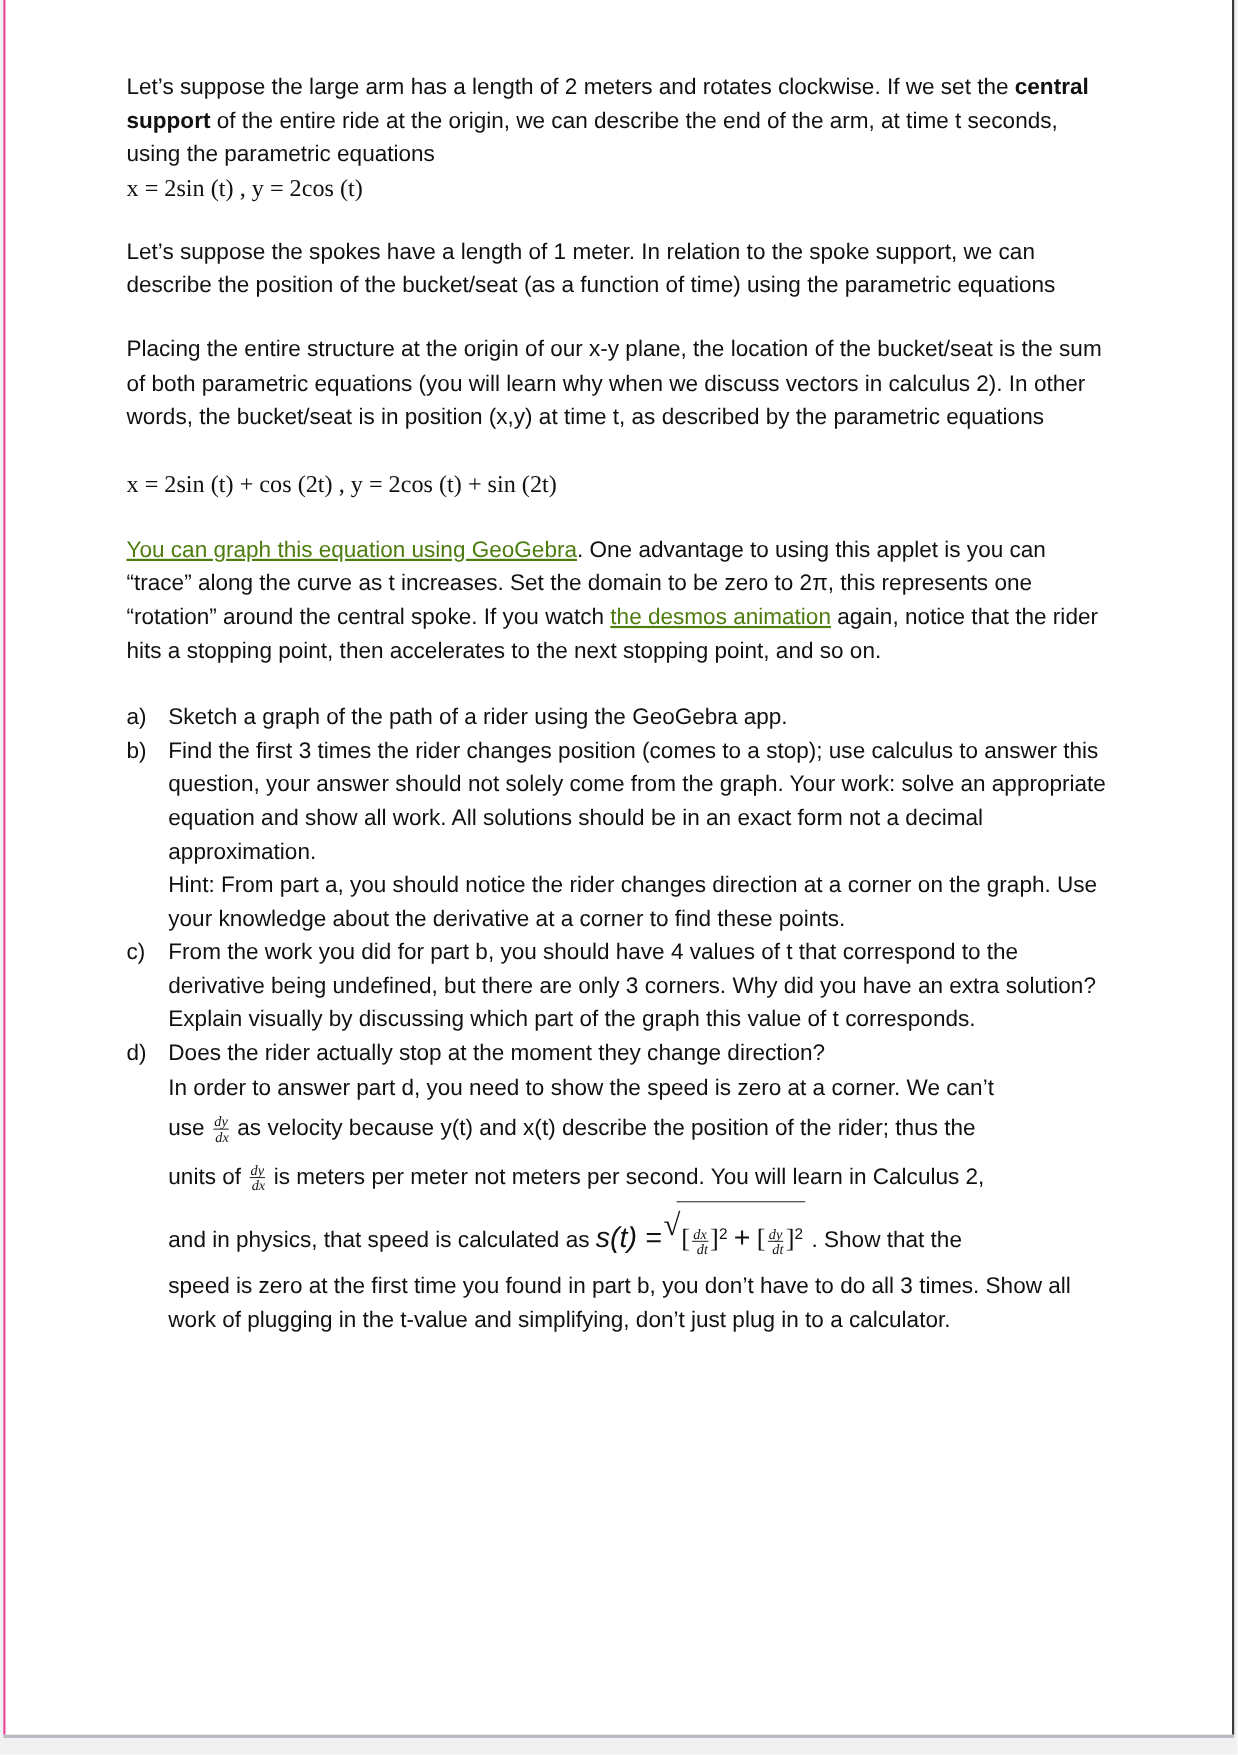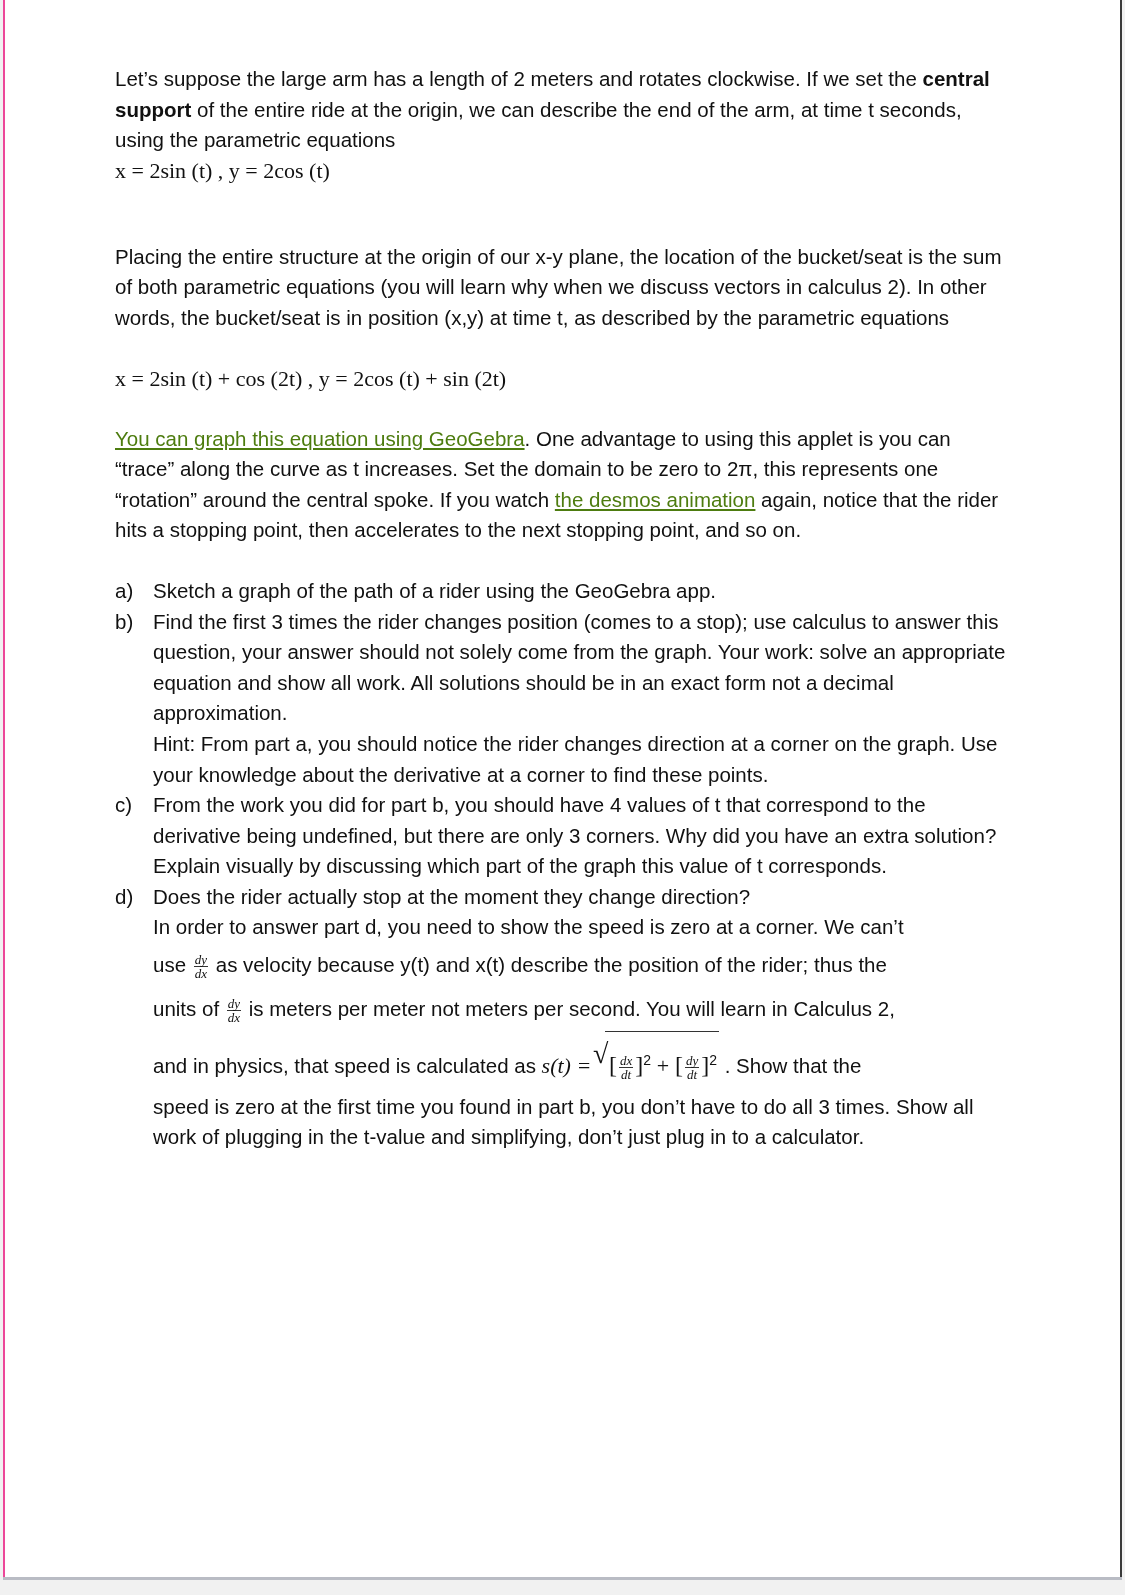--- a/index.html
+++ b/index.html
@@ -22,44 +22,45 @@
     font-family:"Liberation Serif", "DejaVu Serif", serif; font-size:22px; text-align:left;
     line-height:30px;
   }
   a.link { color:#4d7c0f; text-decoration:underline; }
   b { font-weight:bold; }
   .gap1 { height:28px; }
   ol { margin:0; padding:0; list-style:none; }
   ol li { position:relative; padding-left:38px; }
   ol li .marker { position:absolute; left:0; top:0; }
   .frac {
-    display:inline-block; vertical-align:middle; text-align:center;
+    display:inline-block; vertical-align:middle; text-align:right;
     font-family:"Liberation Serif", serif; font-style:italic; font-size:13px; line-height:13px;
     margin:0 2px;
   }
   .frac .num { display:block; border-bottom:1px solid #333; padding:0 1px; }
   .frac .den { display:block; }
-  .serif { font-family:Liberation Serif, serif; font-size:22px; }
+  .serif { font-family:Liberation Sans, sans-serif; font-size:26px; }
   .sqrt {
     display:inline-block; border-top:1.5px solid #333; padding:2px 2px 0 4px; position:relative; margin-left:8px;
   }
   .sqrt:before {
     content:"√"; position:absolute; left:-12px; top:-4px; font-size:28px; font-family:"Liberation Serif", serif;
   }
   .bracket { font-family:"Liberation Serif", serif; font-size:24px; }
   sup { font-size:14px; }
 </style>
 </head>
 <body>
 
 <div class="page">
   <div class="content">
     <p><span>Let’s suppose the large arm has a length of 2 meters and rotates clockwise. If we set the </span><b>central support</b><span> of the entire ride at the origin, we can describe the end of the arm, at time t seconds, using the parametric equations</span></p>
     <div class="eq">x = 2sin (t) ,  y = 2cos (t)</div>
     <div class="gap1"></div>
+    <p>Let’s suppose the spokes have a length of 1 meter. In relation to the spoke support, we can describe the position of the bucket/seat (as a function of time) using the parametric equations</p>
     <div class="gap1"></div>
     <p>Placing the entire structure at the origin of our x-y plane, the location of the bucket/seat is the sum of both parametric equations (you will learn why when we discuss vectors in calculus 2). In other words, the bucket/seat is in position (x,y) at time t, as described by the parametric equations</p>
     <div style="height:30px"></div>
     <div class="eq">x = 2sin (t) + cos (2t) ,  y = 2cos (t) + sin (2t)</div>
     <div style="height:30px"></div>
     <p><a class="link">You can graph this equation using GeoGebra</a><span>. One advantage to using this applet is you can “trace” along the curve as t increases. Set the domain to be zero to 2π, this represents one “rotation” around the central spoke. If you watch </span><a class="link">the desmos animation</a><span> again, notice that the rider hits a stopping point, then accelerates to the next stopping point, and so on.</span></p>
     <div style="height:30px"></div>
     <ol>
       <li><span class="marker">a)</span><span>Sketch a graph of the path of a rider using the GeoGebra app.</span></li>
       <li><span class="marker">b)</span><span>Find the first 3 times the rider changes position (comes to a stop); use calculus to answer this question, your answer should not solely come from the graph. Your work: solve an appropriate equation and show all work. All solutions should be in an exact form not a decimal approximation.</span><br><span>Hint: From part a, you should notice the rider changes direction at a corner on the graph. Use your knowledge about the derivative at a corner to find these points.</span></li>

